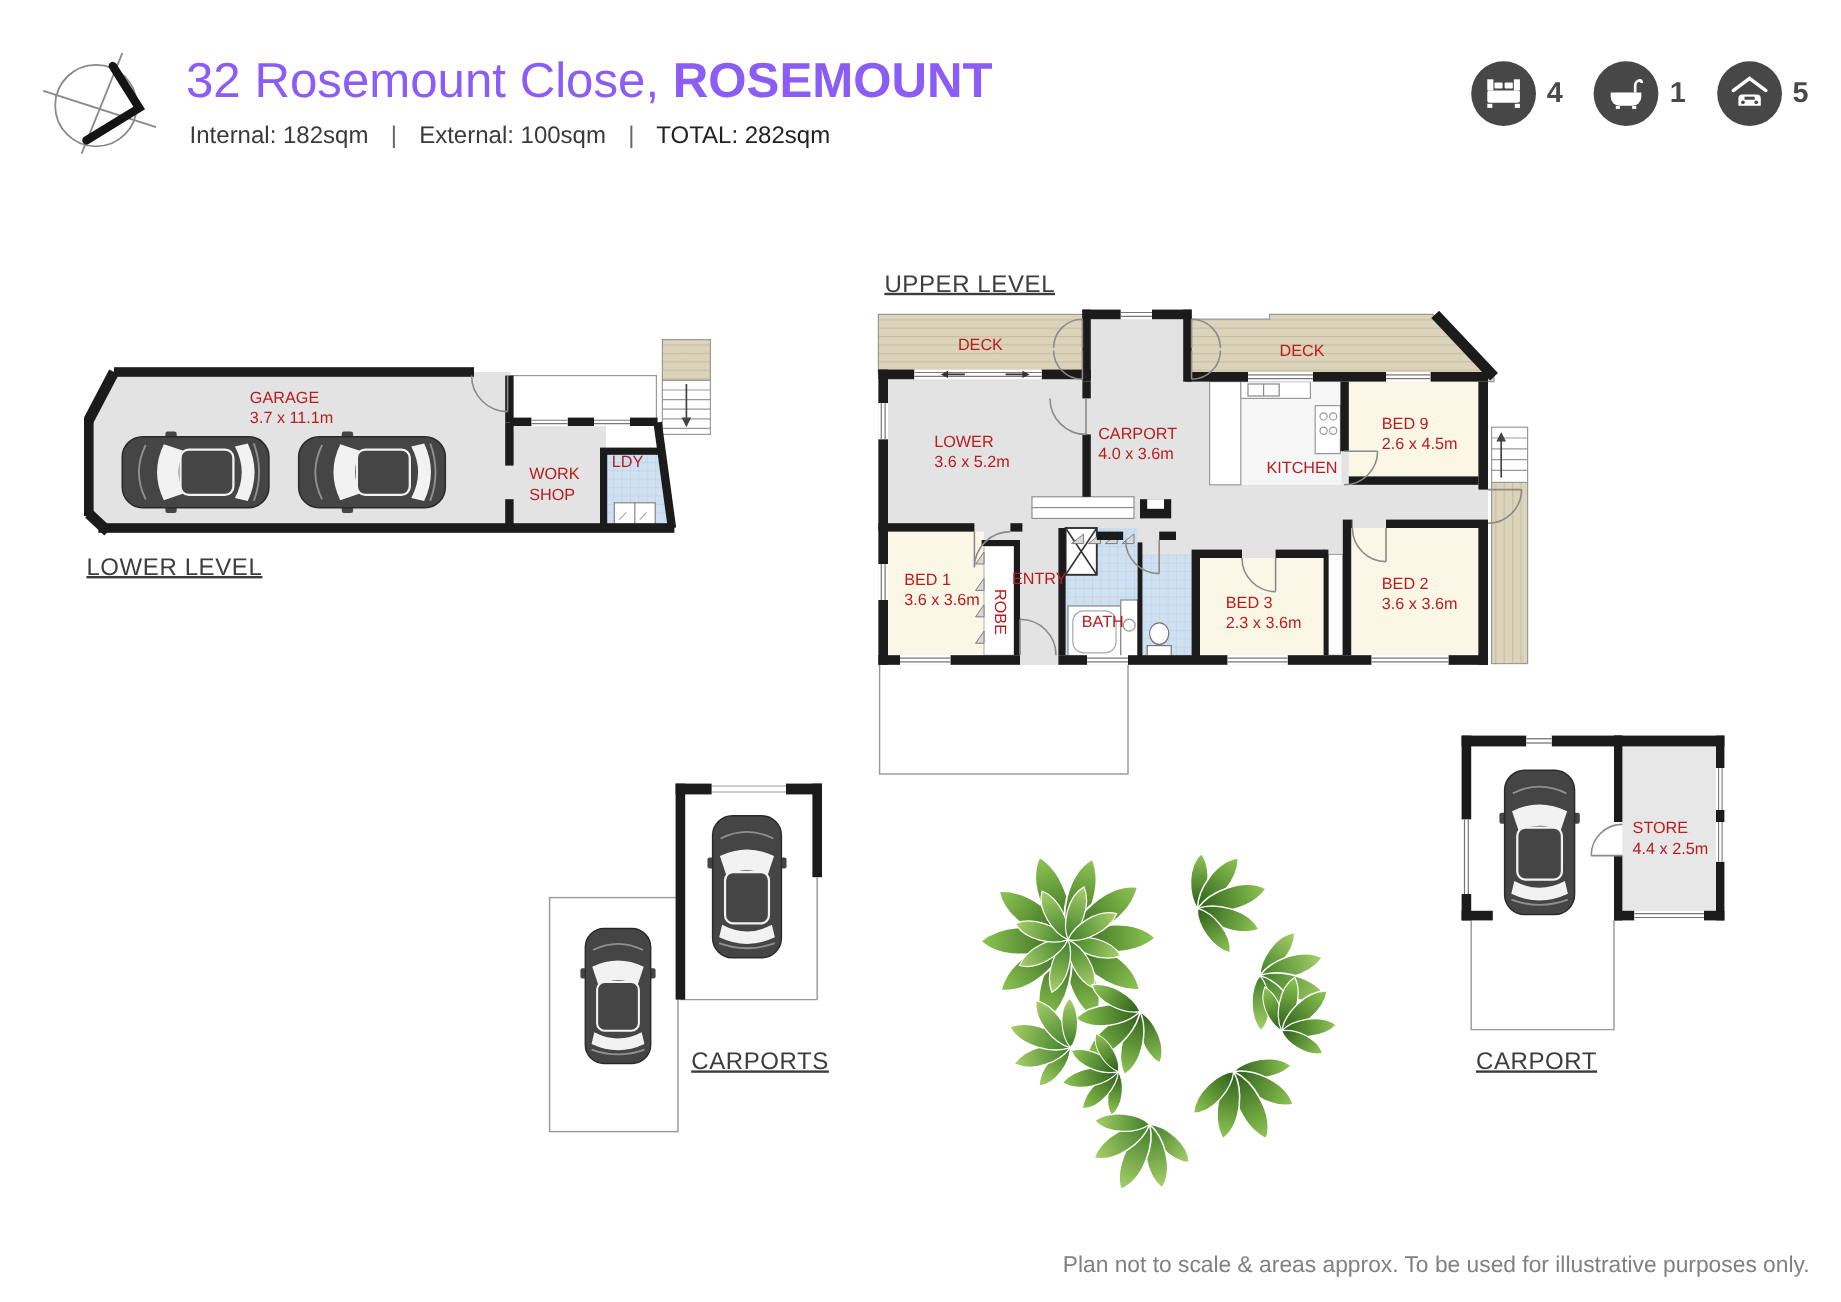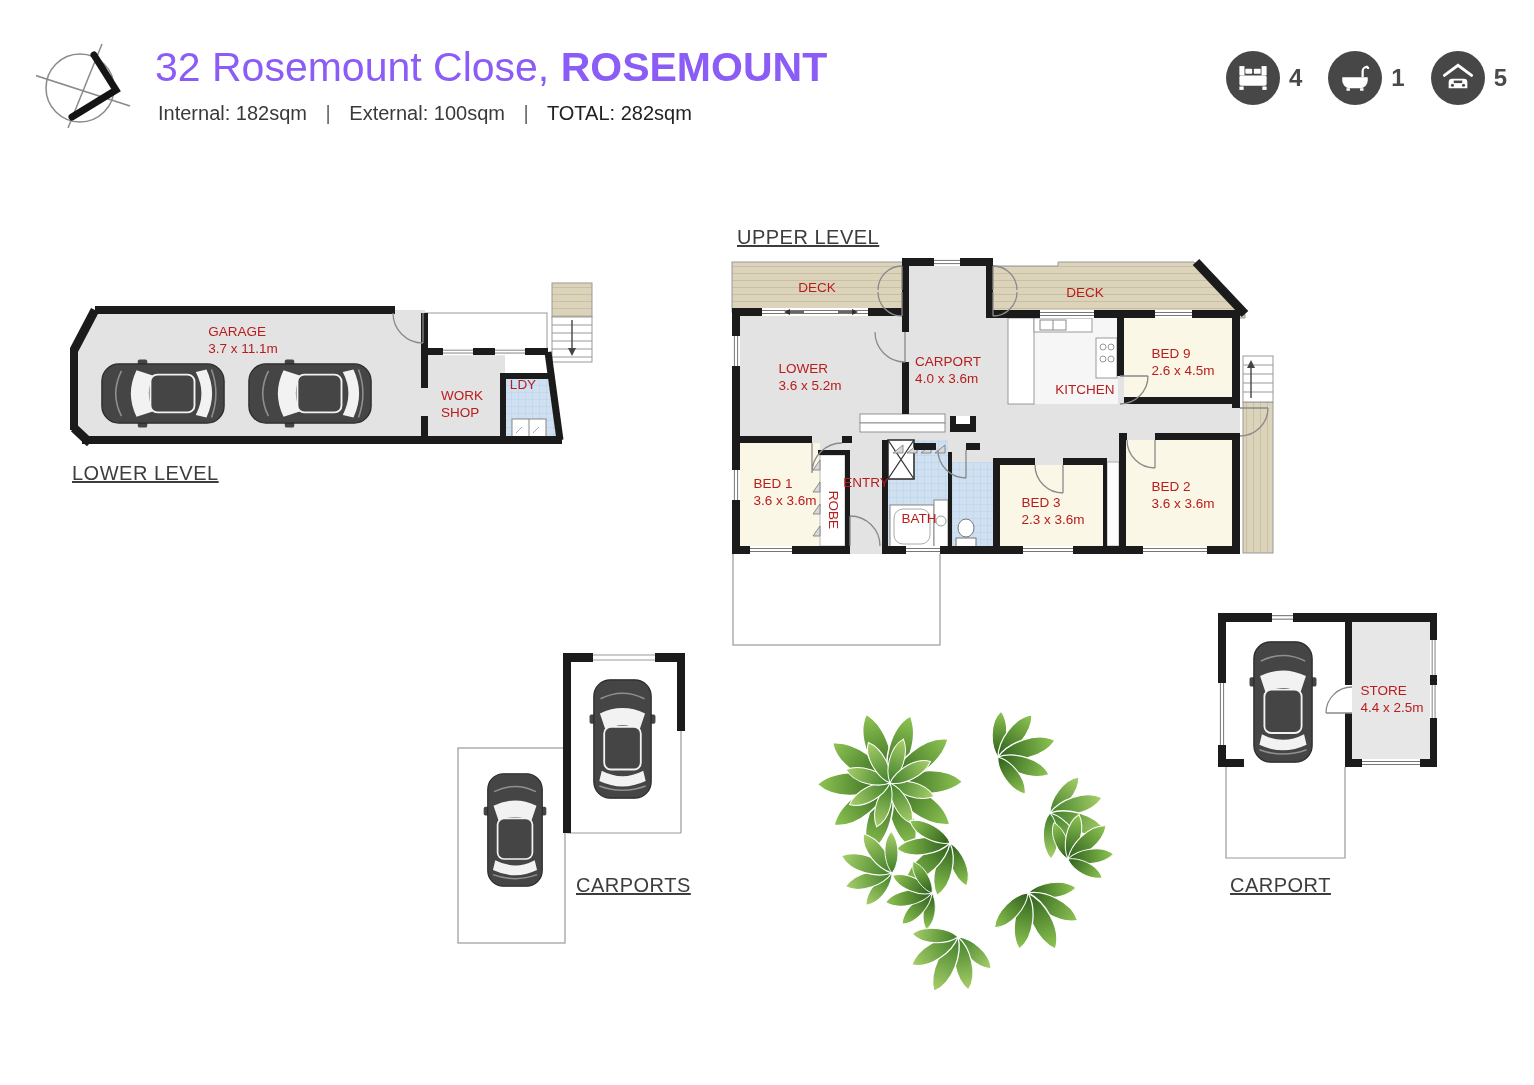--- a/index.html
+++ b/index.html
@@ -488,13 +488,14 @@
   <div class="room-label" style="left:523px;top:385px">LDY</div>
 
   <div class="room-label" style="left:1392px;top:699px">
     <span>STORE</span>
     <span>4.4 x 2.5m</span>
   </div>
 
   <div class="level-label" style="left:576px;top:874px">CARPORTS</div>
   <div class="level-label" style="left:1230px;top:874px">CARPORT</div>
 
+  <div id="footer">Plan not to scale &amp; areas approx. To be used for illustrative purposes only.</div>
 </div>
 
 </body></html>

